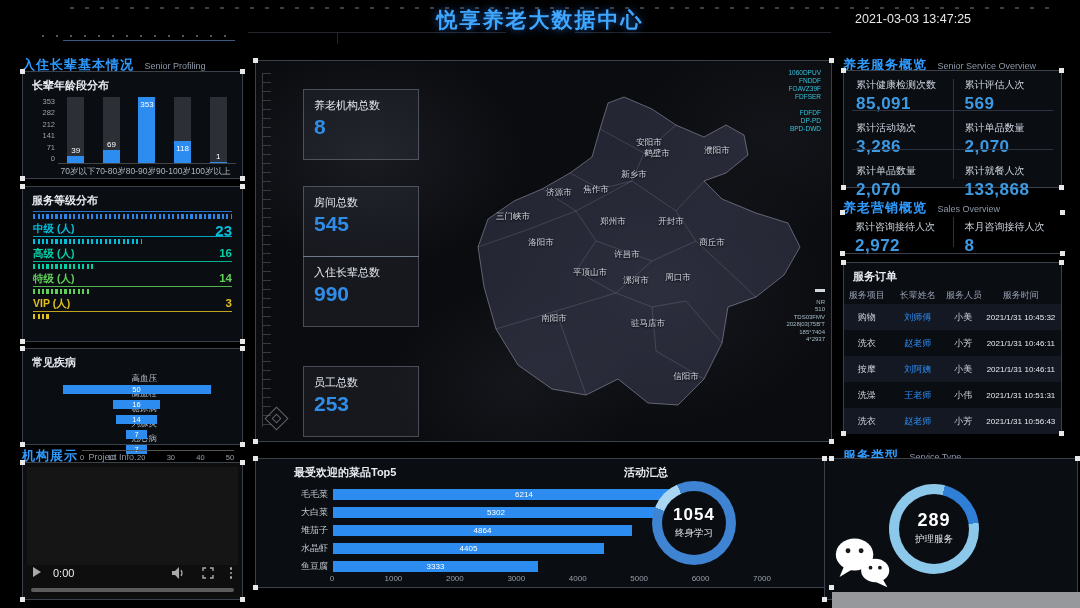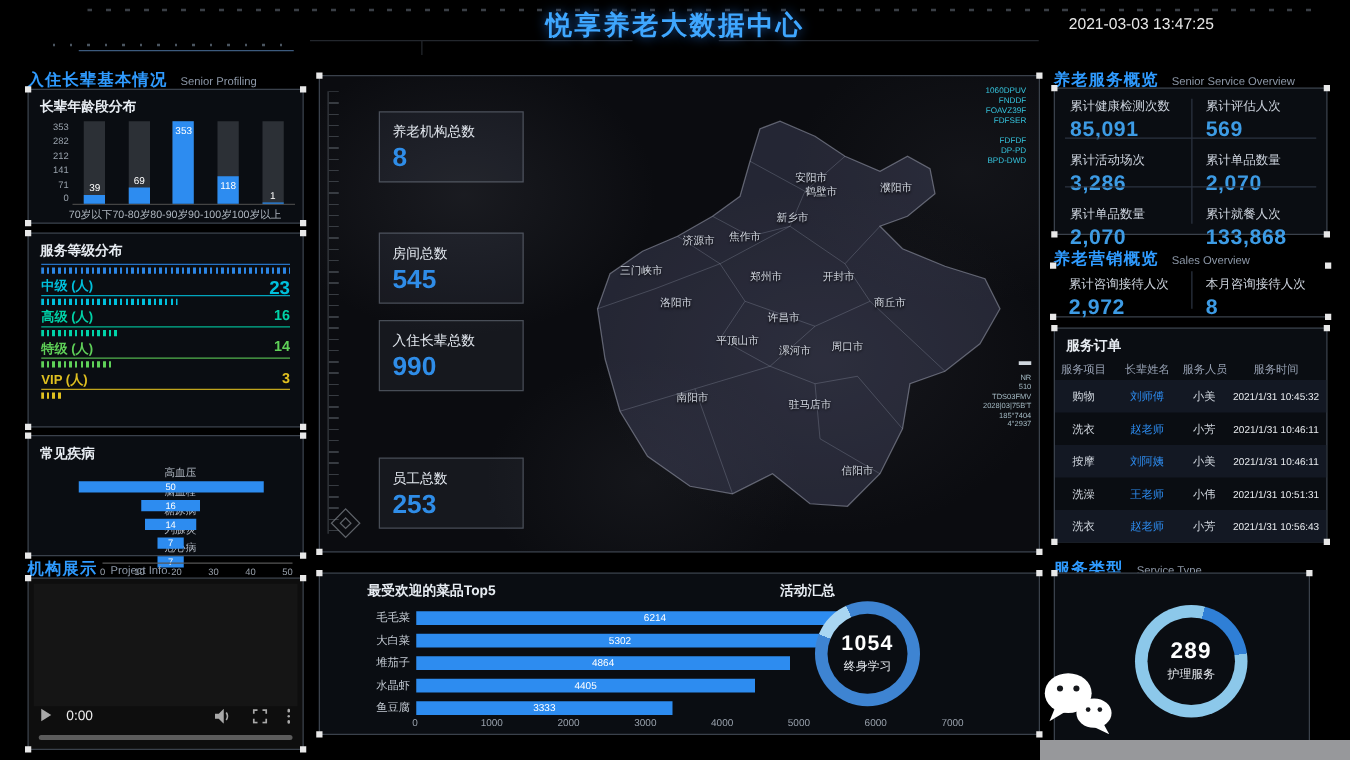--- a/index.html
+++ b/index.html
@@ -27,21 +27,21 @@
   .ch.tl{left:-3px;top:-3px}.ch.tr{right:-3px;top:-3px}.ch.bl{left:-3px;bottom:-3px}.ch.br{right:-3px;bottom:-3px}
   .chart-title{font-size:11px;font-weight:bold;color:#e7ecf2;padding:6px 0 0 9px;}
   
   .age-wrap{display:flex;margin:4px 6px 0 6px;}
   .age-y{width:26px;height:66px;display:flex;flex-direction:column;justify-content:space-between;
     text-align:right;font-size:7.5px;color:#9aa3ad;padding-right:3px;}
   .age-plot{flex:1;height:66px;display:flex;justify-content:space-around;align-items:flex-end;border-bottom:1px solid #444;}
   .age-track{width:17px;height:66px;background:#2c3036;position:relative;}
   .age-bar{position:absolute;bottom:0;left:0;width:100%;}
   .age-val{position:absolute;width:100%;text-align:center;font-size:8px;color:#fff;}
-  .age-cats{display:flex;justify-content:flex-start;margin:2px 6px 0 32px;font-size:8.5px;color:#aeb6bf;white-space:nowrap;}
+  .age-cats{display:flex;justify-content:center;margin:2px 6px 0 32px;font-size:8.5px;color:#aeb6bf;white-space:nowrap;}
   
   .lv-row{margin:3px 10px 0 10px;}
   .lv-head{display:flex;justify-content:space-between;font-size:10.5px;font-weight:bold;height:14px;}
   .lv-line{height:1px;width:100%;}
   .lv-dash{height:5px;margin-top:2px;}
   
   .dz-row{display:flex;align-items:center;height:15px;margin-left:8px;flex-direction:column;}
   .dz-lab{width:46px;text-align:right;font-size:8.5px;color:#b7bec8;padding-right:5px;white-space:nowrap;}
   .dz-barwrap{position:relative;height:9px;flex:1;}
   .dz-bar{height:9px;background:#2d8cf0;position:relative;}
@@ -60,21 +60,21 @@
   
   #map{background:
     radial-gradient(220px 160px at 20% 25%,rgba(70,72,82,.25),transparent 70%),
     radial-gradient(260px 200px at 70% 60%,rgba(66,66,78,.22),transparent 70%),
     radial-gradient(180px 140px at 45% 85%,rgba(60,62,70,.2),transparent 70%),
     radial-gradient(200px 150px at 90% 20%,rgba(58,60,68,.18),transparent 70%),
     #0b0c10;}
   .ruler{position:absolute;left:6px;top:12px;bottom:14px;width:8px;
     border-left:1px solid #4a4f56;
     background:repeating-linear-gradient(180deg,#4a4f56 0 1px,transparent 1px 9px);opacity:.7;}
-  .stat-card{position:absolute;left:47px;width:116px;height:57px;box-sizing:border-box;
+  .stat-card{position:absolute;left:47px;width:116px;height:71px;box-sizing:border-box;
     background:rgba(170,190,220,.07);border:1px solid rgba(200,215,235,.28);padding:8px 10px 0 10px;}
   .stat-card .lb{font-size:11px;color:#e3e8ef;white-space:nowrap;}
   .stat-card .vl{font-size:21px;font-weight:bold;color:#2f8de8;margin-top:2px;}
   .city{position:absolute;transform:translate(-50%,-50%);font-size:8.5px;color:#d3d8e2;
     white-space:nowrap;text-shadow:0 1px 2px #000;}
   .hud-top{position:absolute;right:10px;top:8px;text-align:right;font-size:6.5px;line-height:8px;color:#35c3dc;}
   .hud-right{position:absolute;right:6px;top:228px;text-align:right;font-size:6px;line-height:7.5px;color:#a6bcc6;}
   .hud-right .dash{display:inline-block;width:10px;height:3px;background:#cfd6dd;margin-bottom:4px;}
   .compass{position:absolute;left:12px;bottom:14px;width:15px;height:15px;border:1px solid #7a7f86;
     transform:rotate(45deg);opacity:.75;}
@@ -565,21 +565,21 @@
   <span class="ch tl"></span>
       <span class="ch tr"></span>
       <span class="ch bl"></span>
       <span class="ch br"></span>
     </div>
 
   <div class="sec" style="left:843px;top:446px">
     <span class="zh">服务类型</span>
     <span class="en">Service Type</span>
   </div>
-  <div class="panel" style="left:843px;top:458px;width:205px;height:142px">
+  <div class="panel" style="left:824px;top:458px;width:254px;height:142px">
     <div class="donut" id="donut-type" style="left: 64px; top: 25px; width: 90px; height: 90px; background: conic-gradient(rgb(140, 200, 234) 0deg, rgb(140, 200, 234) 14deg, rgb(47, 127, 214) 14deg, rgb(47, 127, 214) 82deg, rgb(140, 200, 234) 82deg, rgb(140, 200, 234) 360deg);">
       <div class="hole"></div>
       <div class="ctr">
         <div class="v" style="font-size:18px">289</div>
         <div class="l">护理服务</div>
       </div>
     </div>
   <span class="ch tl"></span>
       <span class="ch tr"></span>
       <span class="ch bl"></span>

